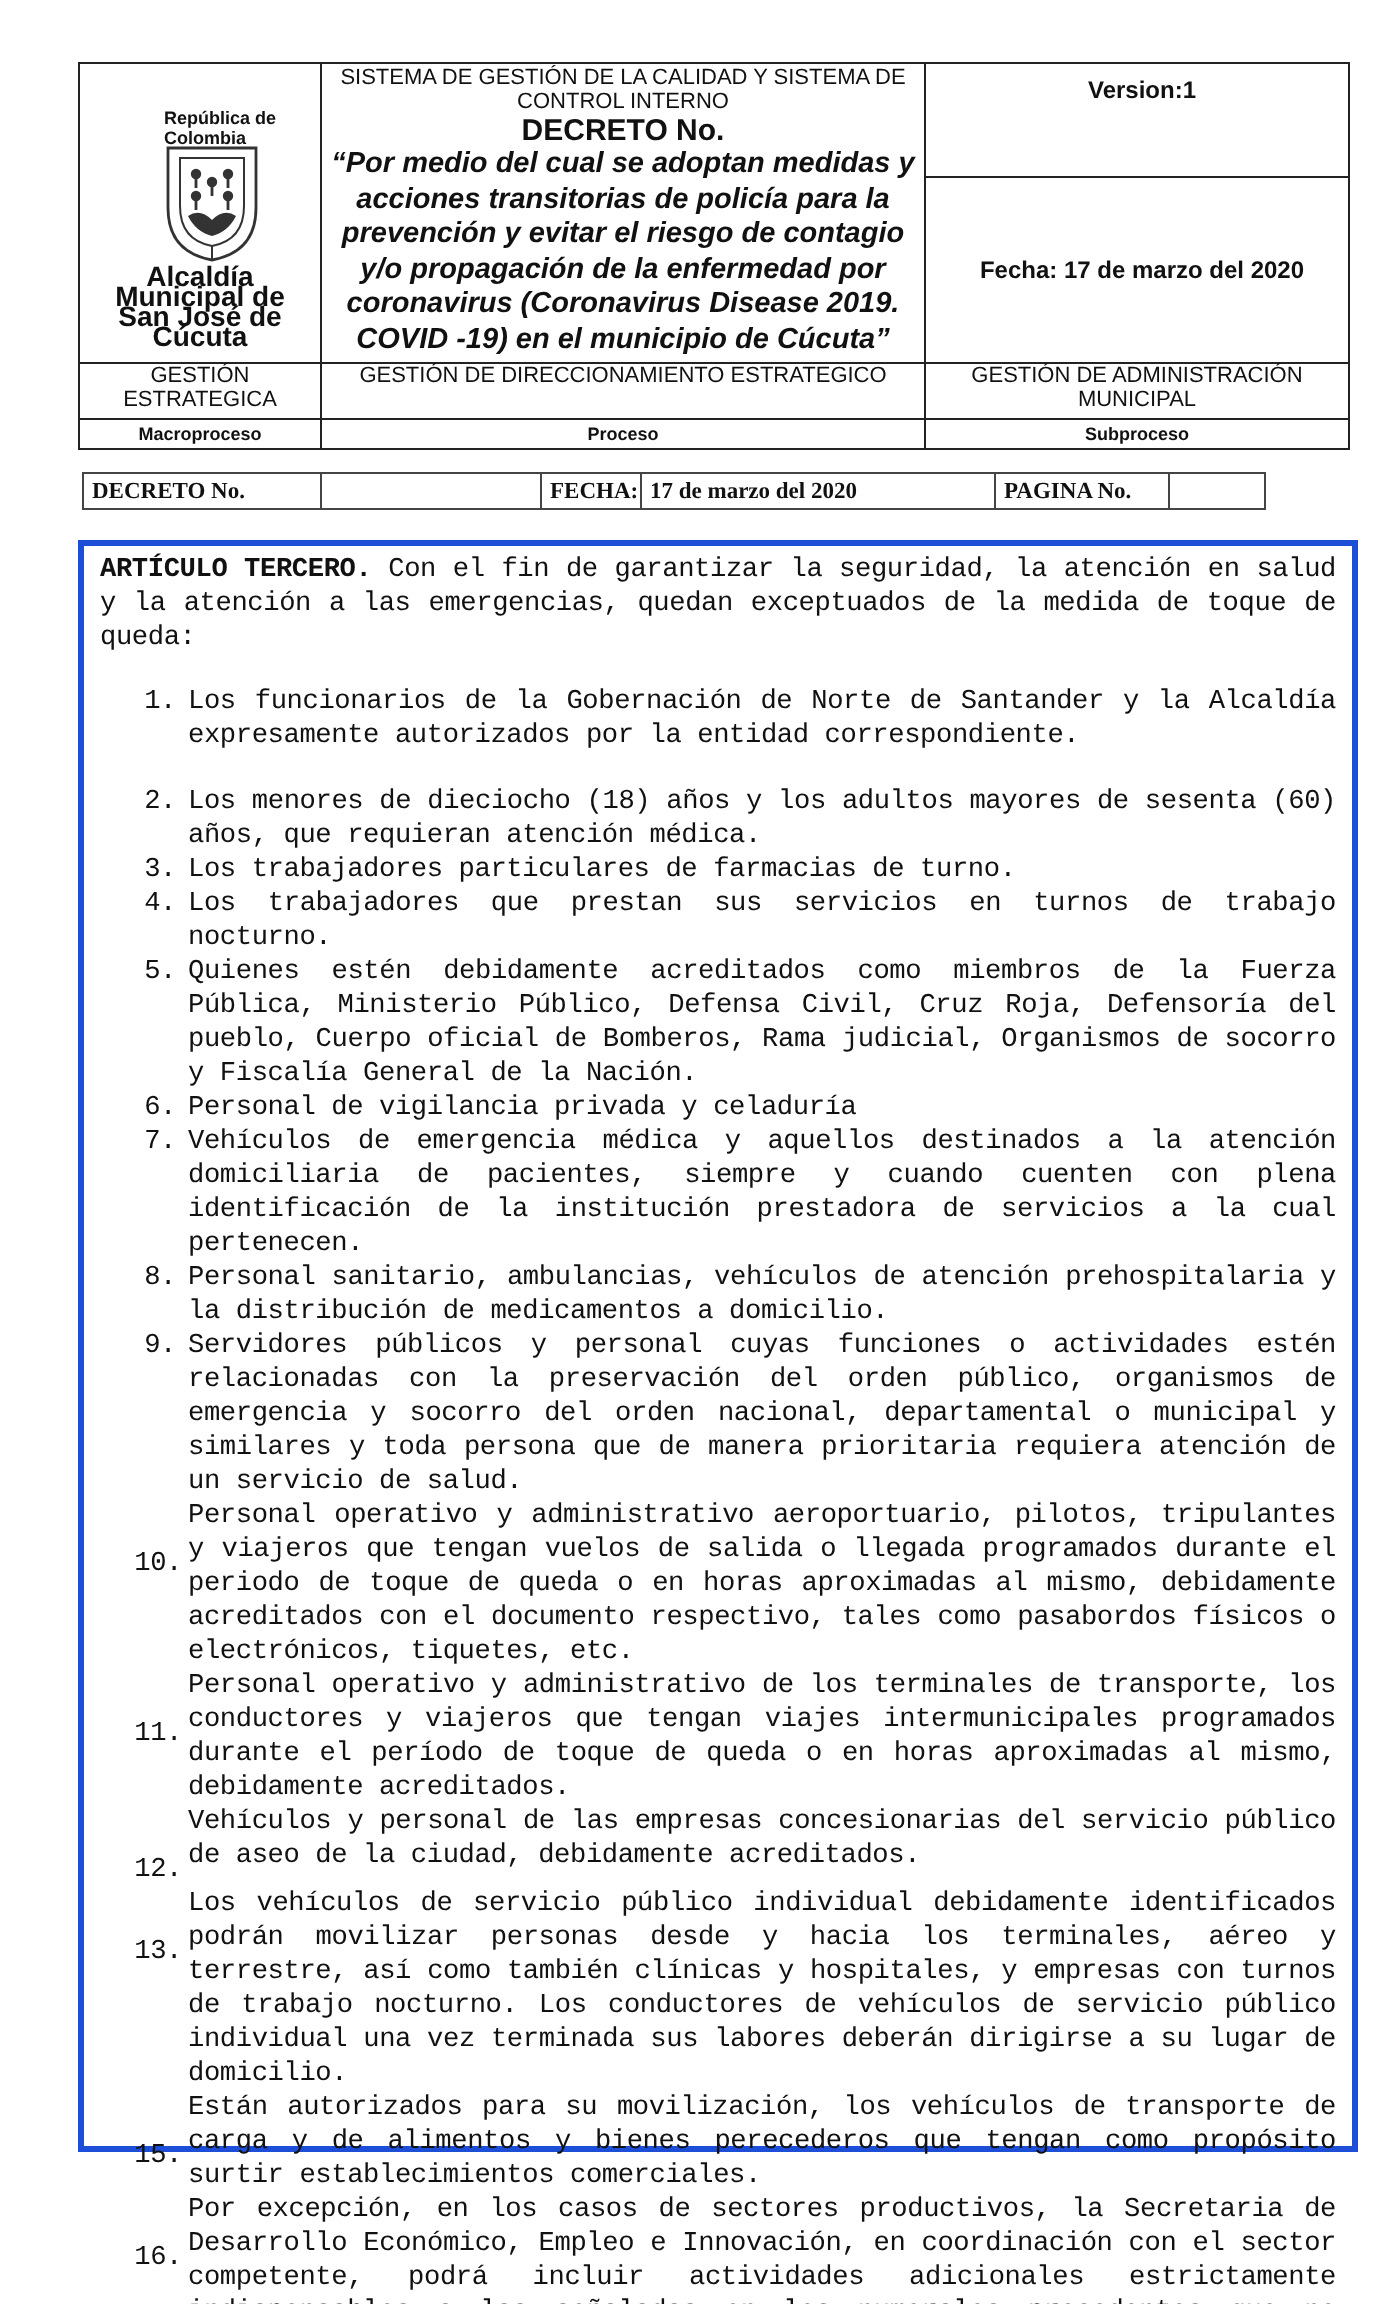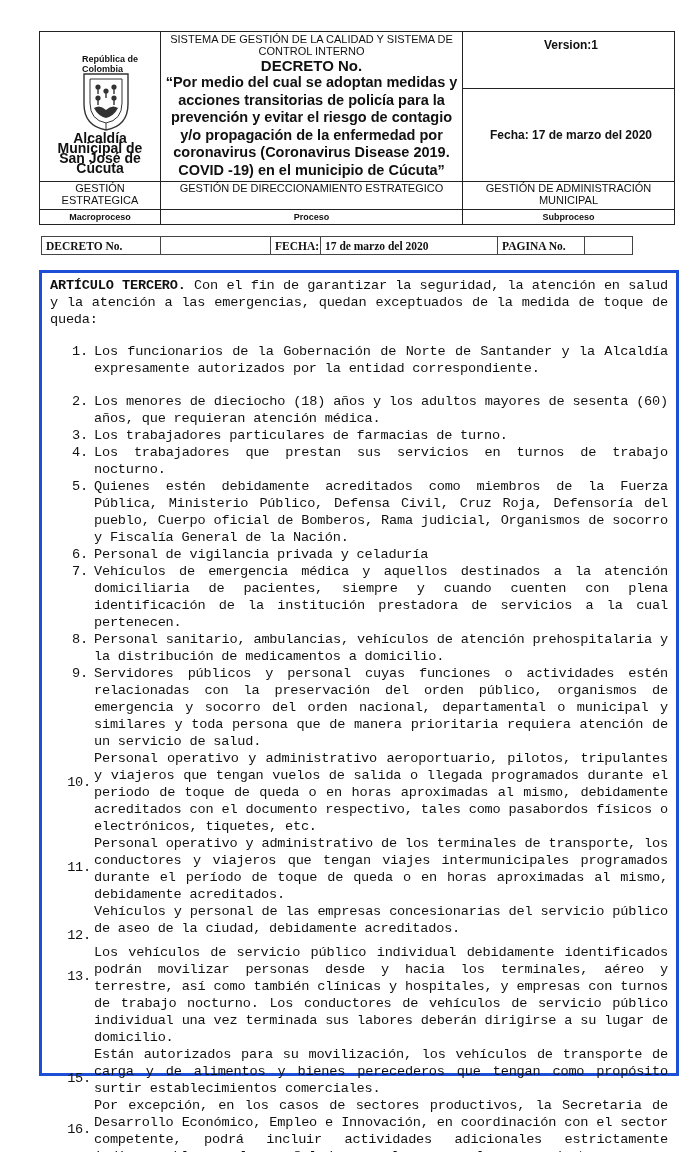--- a/index.html
+++ b/index.html
@@ -8,21 +8,21 @@
   
   .hdr { position:absolute; left:39px; top:31px; width:636px; border-collapse:collapse; table-layout:fixed; }
   .hdr td { border:1.5px solid #222; padding:0; vertical-align:middle; text-align:center; }
   .logo-cell { width:120px; height:148px; position:relative; }
   .logo-cell .rep { position:absolute; left:14px; top:22px; font-size:9px; font-weight:bold; text-align:left; line-height:10px;margin-left:28px; }
   .logo-cell .crest { position:absolute; left:40px; top:38px; width:52px; height:62px; }
   .logo-cell .alc { position:absolute; left:0; right:0; top:101px; font-size:14px; font-weight:bold; line-height:10px; }
   .title-cell { width:301px; }
   .sys { font-size:11px; line-height:12px; padding-top:1px; }
   .dec { font-size:15px; font-weight:bold; line-height:17px; }
-  .desc { font-size:14.5px; font-weight:bold; line-height:17.5px; padding-bottom:2px; }
+  .desc { font-size:14.5px; font-weight:bold; line-height:17.5px; padding-bottom:2px;font-style:italic; }
   .ver-cell, .fecha-cell { text-align:right; font-size:12px; font-weight:bold; padding-left:5px !important; }
   .ver-cell { height:50px; vertical-align:top !important; padding-top:6px !important; }
   .fecha-cell { height:92px; }
   .row2 td { font-size:11px; line-height:12px; height:27px; vertical-align:top; }
   .row3 td { font-size:9px; font-weight:bold; height:14px; }
 
   
   .strip { position:absolute; left:41px; top:236px; width:591px; border-collapse:collapse; table-layout:fixed; font-family:"Liberation Serif", serif; font-weight:bold; font-size:11.5px; }
   .strip td { border:1px solid #444; height:17px; padding:0 4px; white-space:nowrap; }
 

